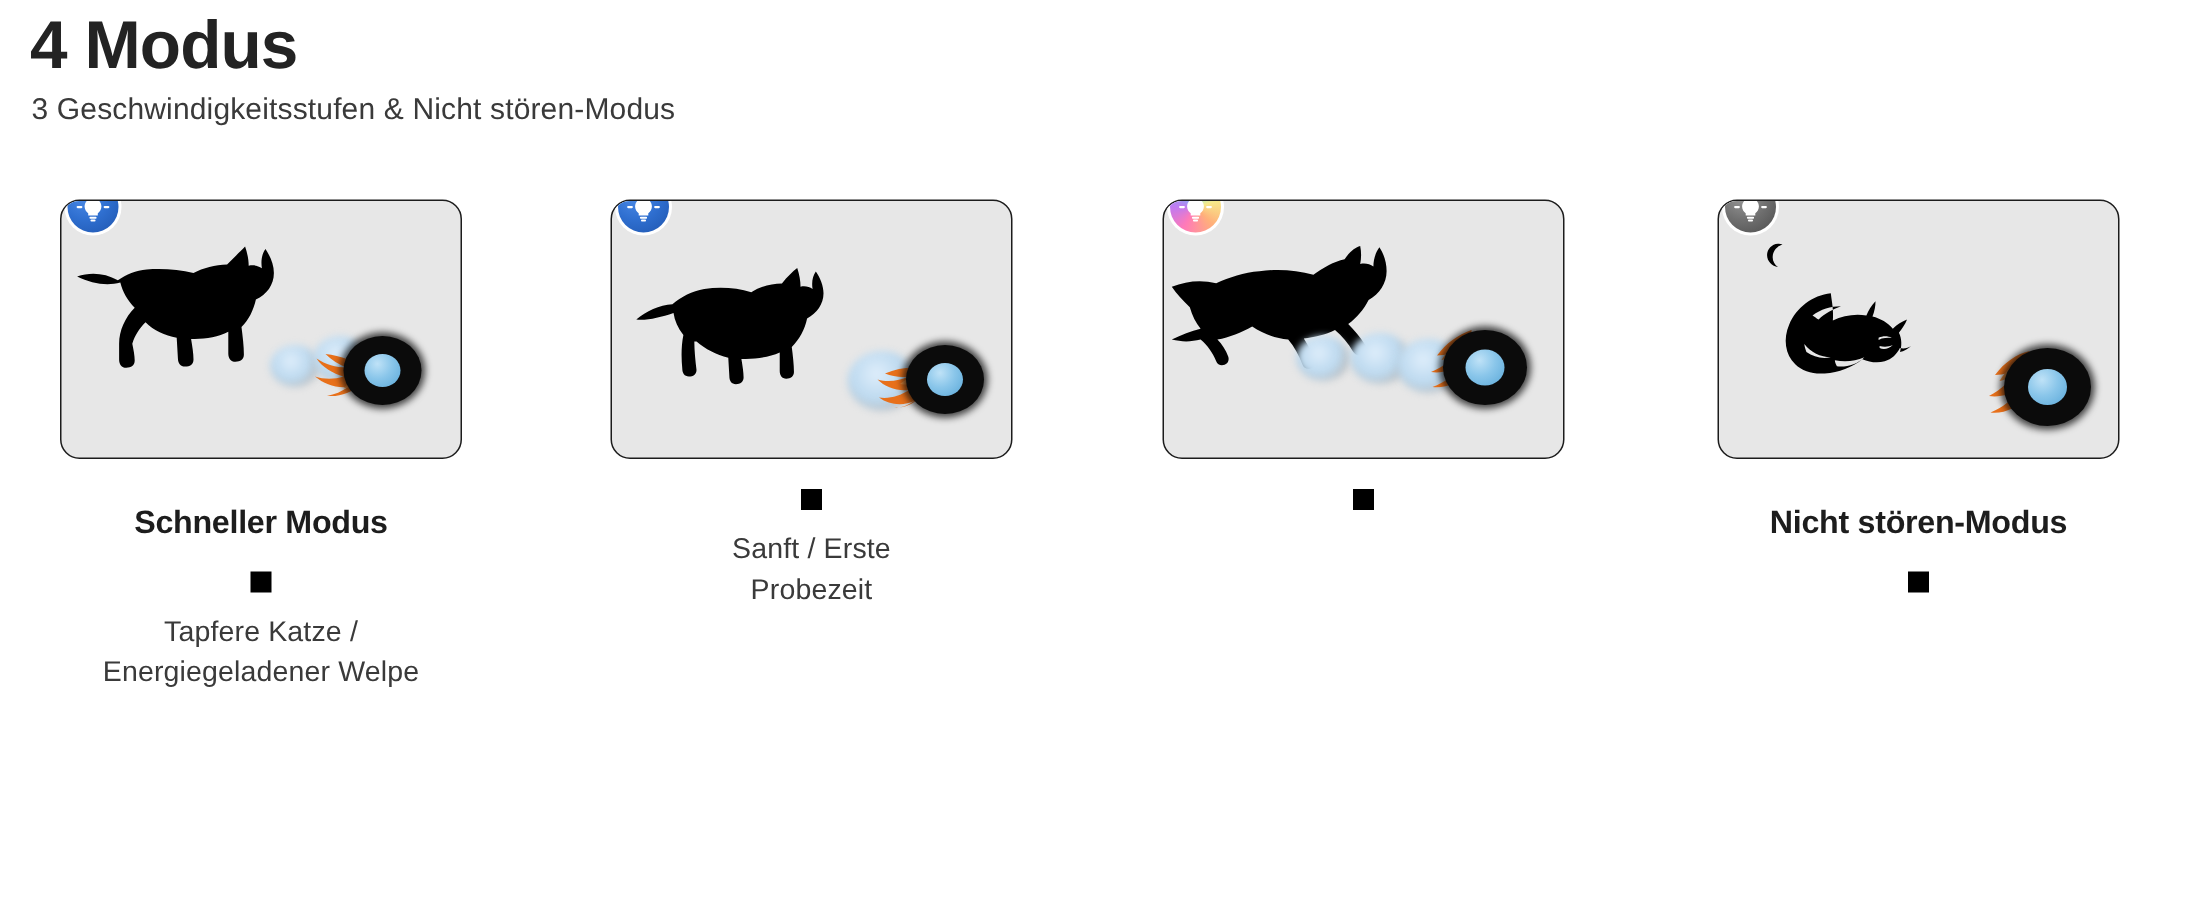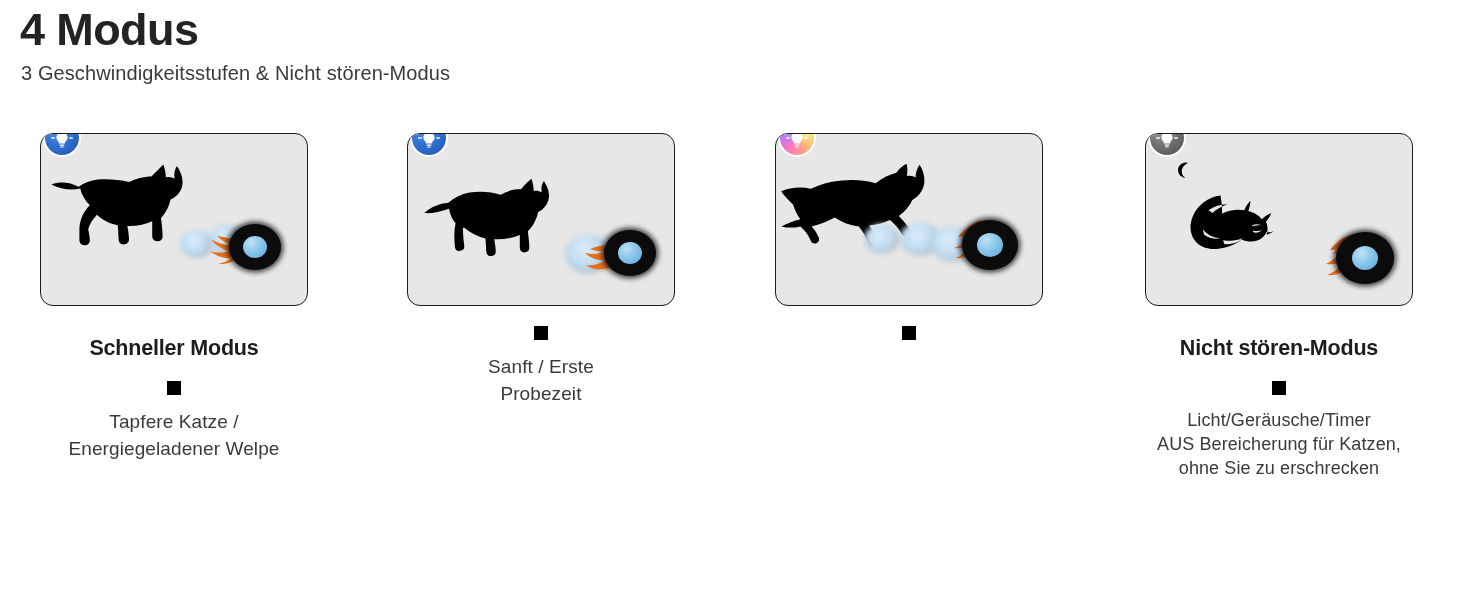--- a/index.html
+++ b/index.html
@@ -385,18 +385,15 @@
             </g>
             <path d="M12 6.2 C8.8 6.2 6.4 8.6 6.4 11.6 C6.4 13.6 7.5 15 8.8 16.1 L8.8 17.6 L15.2 17.6 L15.2 16.1 C16.5 15 17.6 13.6 17.6 11.6 C17.6 8.6 15.2 6.2 12 6.2 Z" fill="#ffffff"></path>
             <rect x="9.6" y="18.5" width="4.8" height="1.3" rx="0.6" fill="#ffffff"></rect>
             <rect x="10.3" y="20.4" width="3.4" height="1.2" rx="0.6" fill="#ffffff"></rect>
           </svg>
         </div>
       </div>
     </div>
     <div class="mode-title">Nicht stören-Modus</div>
     <div class="mode-bullet"></div>
-    <div class="mode-desc">Licht/Geräusche/Timer
-AUS  Bereicherung für Katzen,
-ohne Sie zu erschrecken</div>
   </div>
 
 </div>
 
 </body></html>

